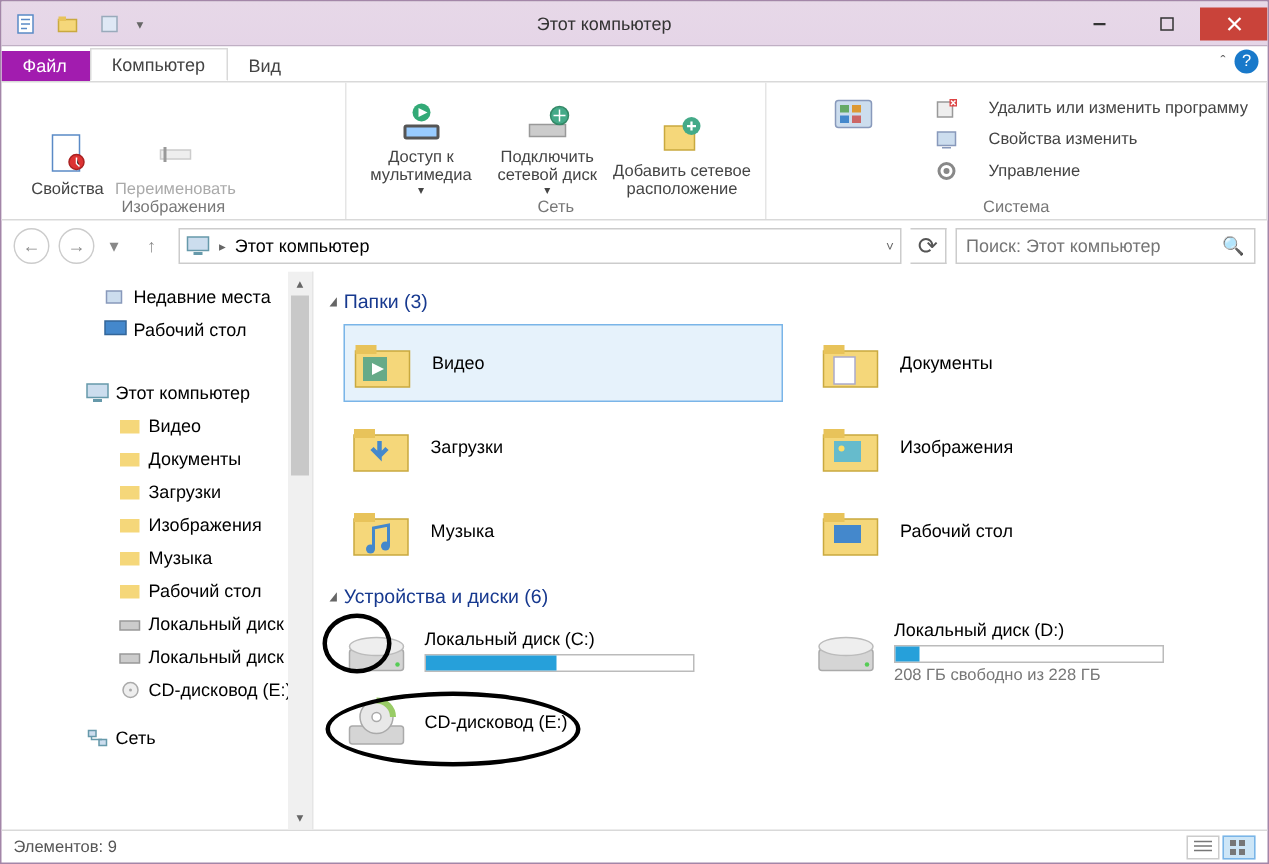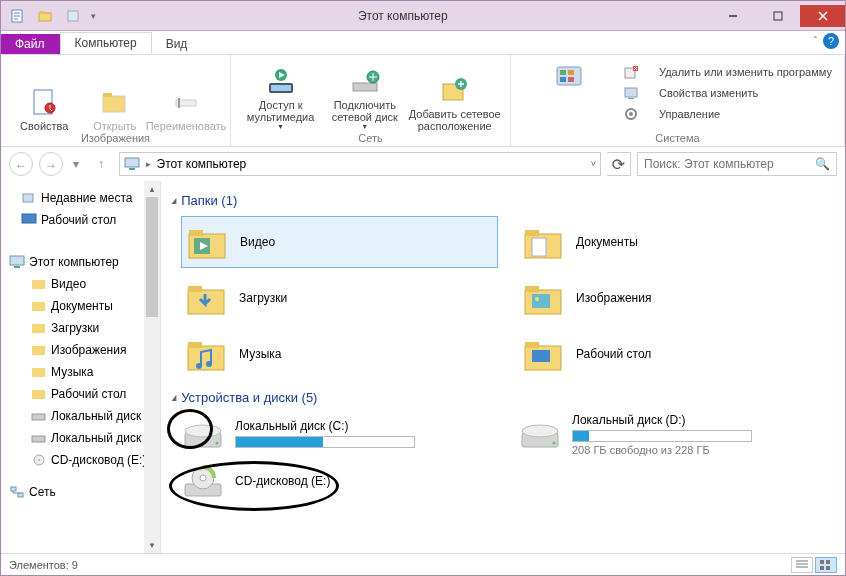--- a/index.html
+++ b/index.html
@@ -44,21 +44,21 @@
 .navbtn.flat { border:none; }
 .breadcrumb { flex:1; height:24px; border:1px solid #ccc; display:flex; align-items:center; padding:0 4px; font-size:12px; gap:6px; }
 .breadcrumb .pc-icon { width:16px; height:16px; }
 .breadcrumb .sep { color:#666; font-size:9px; }
 .refresh { width:24px; height:24px; border:1px solid #ccc; border-left:none; display:flex; align-items:center; justify-content:center; color:#555; }
 .search { width:200px; height:24px; border:1px solid #ccc; display:flex; align-items:center; padding:0 6px; font-size:12px; color:#888; }
 .search input { border:none; outline:none; flex:1; font-size:12px; color:#333; }
 .search .mag { color:#666; }
 
 
-.body { display:flex; height: calc(100% - 30px - 24px - 92px - 34px - 22px); }
+.body { display:flex; height: calc(100% - 30px - 24px - 92px - 34px - 22px); padding-left: 48px; }
 .sidebar { width:160px; border-right:1px solid #e5e5e5; overflow:hidden; font-size:12px; padding-top:6px; position:relative; }
 .sidebar .scroll { position:absolute; right:0; top:0; bottom:0; width:16px; background:#f0f0f0; display:flex; flex-direction:column; }
 .sidebar .scroll .thumb { position:absolute; left:2px; right:2px; top:16px; height:120px; background:#c8c8c8; }
 .sidebar .scroll .arr { height:16px; display:flex; align-items:center; justify-content:center; font-size:9px; color:#666; }
 .sidebar .scroll .arr.bottom { position:absolute; bottom:0; left:0; right:0; }
 .tree-item { display:flex; align-items:center; gap:4px; padding: 3px 4px 3px 20px; white-space:nowrap; overflow:hidden; }
 .tree-item.root { padding-left: 8px; font-weight: normal; }
 .tree-item.sub { padding-left: 30px; }
 .tree-item .tic { width:16px; height:16px; flex-shrink:0; }
 .tree-spacer { height: 10px; }
@@ -149,29 +149,20 @@
     <div class="buttons">
       <div class="ribbtn">
         <div class="ico">
             <svg viewBox="0 0 32 32">
               <rect x="6" y="4" width="18" height="24" fill="#fff" stroke="#5a8ac6"></rect>
               <circle cx="22" cy="22" r="5" fill="#d33" stroke="#a22"></circle>
               <path d="M22 19v4l2 2" stroke="#fff"></path>
             </svg>
           </div>
         <span>Свойства</span>
-      </div>
-      <div class="ribbtn disabled">
-        <div class="ico">
-            <svg viewBox="0 0 32 32">
-              <rect x="4" y="10" width="22" height="16" fill="#f5d77a" stroke="#ccc"></rect>
-              <rect x="4" y="7" width="9" height="4" fill="#e8c35a"></rect>
-            </svg>
-          </div>
-        <span>Открыть</span>
       </div>
       <div class="ribbtn disabled">
         <div class="ico">
             <svg viewBox="0 0 32 32">
               <rect x="6" y="14" width="20" height="6" fill="#eee" stroke="#ccc"></rect>
               <rect x="8" y="12" width="2" height="10" fill="#999"></rect>
             </svg>
           </div>
         <span>Переименовать</span>
       </div>
@@ -377,21 +368,21 @@
       </div>
     <div class="scroll">
       <div class="arr">▴</div>
       <div class="thumb"></div>
       <div class="arr bottom">▾</div>
     </div>
   </div>
 
   <div class="content">
     <div class="section-hdr">
-        <span>Папки (1)</span>
+        <span>Папки (3)</span>
       </div>
     <div class="folders">
       <div class="folder selected">
         <svg class="fic" viewBox="0 0 44 44">
             <rect x="3" y="14" width="36" height="24" fill="#f5d77a" stroke="#c9a93f"></rect>
             <rect x="3" y="10" width="14" height="6" fill="#e8c35a"></rect>
             <rect x="8" y="18" width="16" height="16" fill="#6a8"></rect>
             <path d="M14 22l8 4-8 4z" fill="#fff"></path>
           </svg>
         <div class="flabel">Видео</div>
@@ -435,21 +426,21 @@
         <svg class="fic" viewBox="0 0 44 44">
             <rect x="3" y="14" width="36" height="24" fill="#f5d77a" stroke="#c9a93f"></rect>
             <rect x="3" y="10" width="14" height="6" fill="#e8c35a"></rect>
             <rect x="10" y="18" width="18" height="12" fill="#48c"></rect>
           </svg>
         <div class="flabel">Рабочий стол</div>
       </div>
     </div>
 
     <div class="section-hdr">
-        <span>Устройства и диски (5)</span>
+        <span>Устройства и диски (6)</span>
       </div>
     <div class="drives">
       <div class="drive">
         <svg class="dic" viewBox="0 0 44 36">
             <rect x="4" y="16" width="36" height="14" rx="2" fill="#d5d5d5" stroke="#aaa"></rect>
             <ellipse cx="22" cy="14" rx="18" ry="6" fill="#eee" stroke="#bbb"></ellipse>
             <circle cx="36" cy="26" r="1.5" fill="#5c5"></circle>
           </svg>
         <div class="dinfo">
           <div class="dname">Локальный диск (C:)</div>

